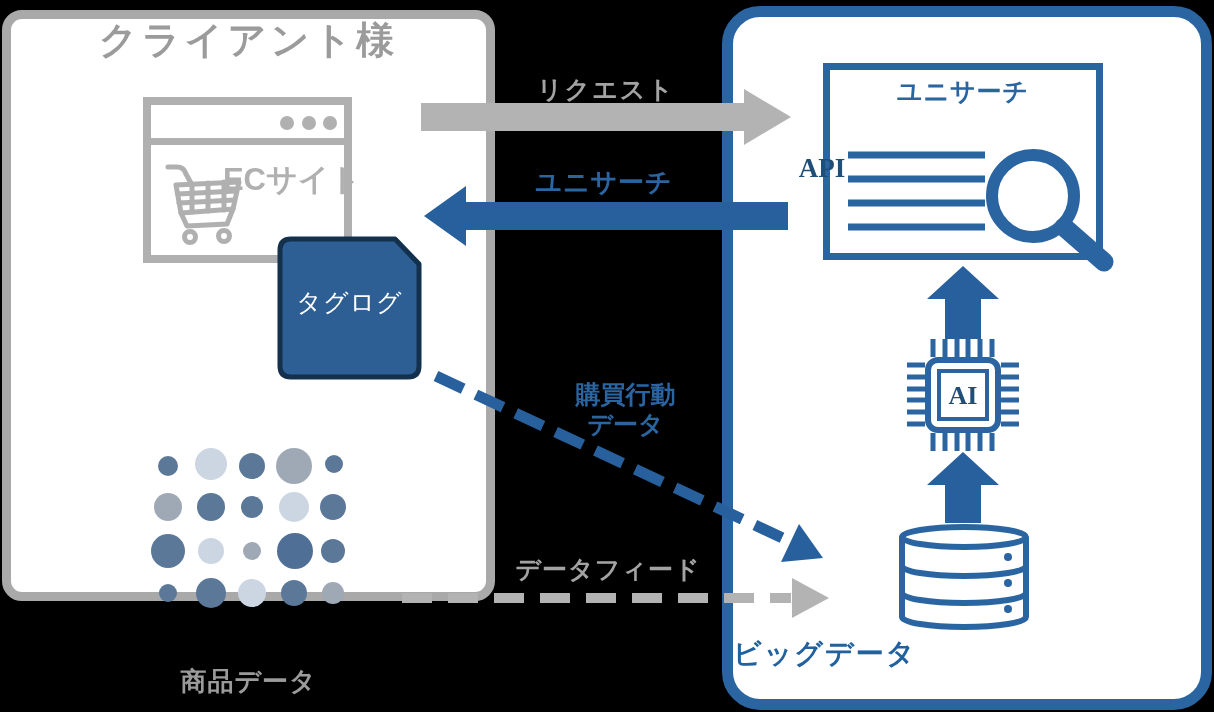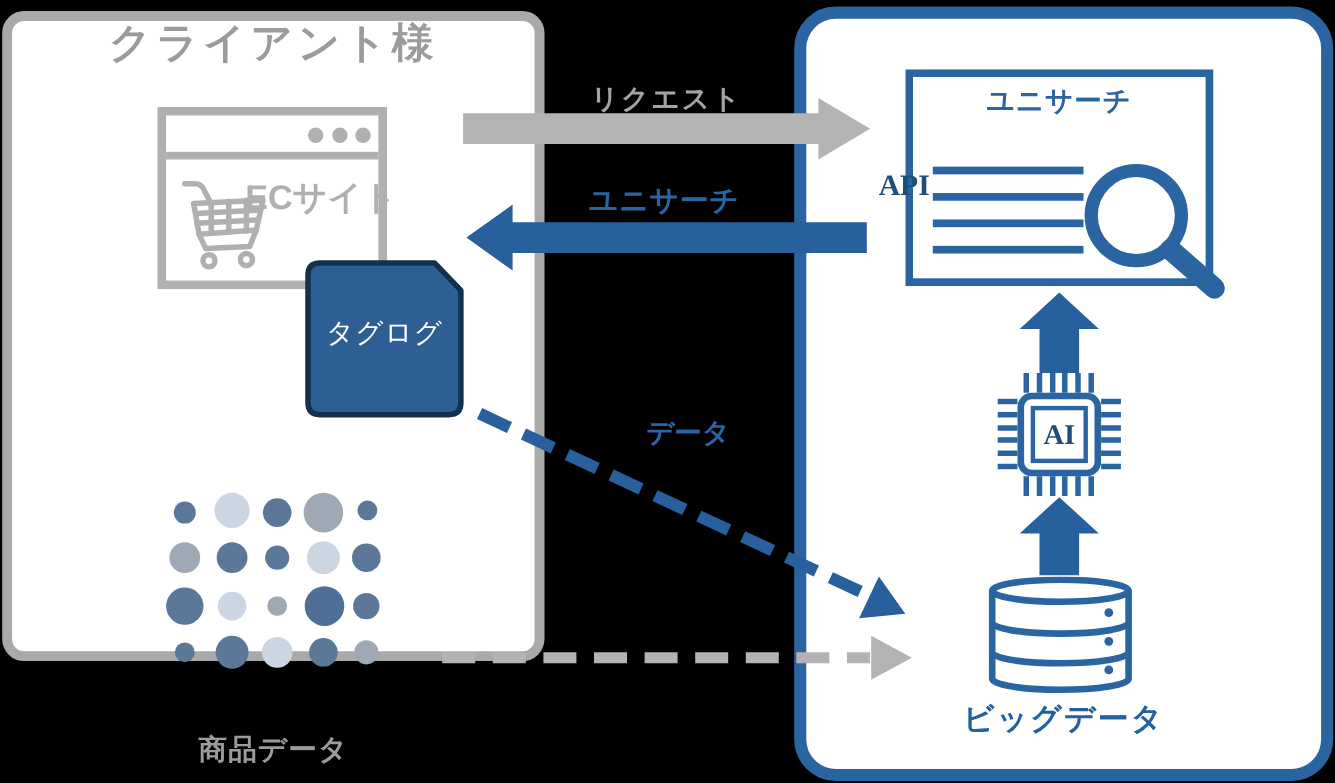--- a/index.html
+++ b/index.html
@@ -45,21 +45,21 @@
   }
   
   .unisearch-svg{left:90px;top:46px;width:300px;height:215px;}
   .unisearch-title{
     left:90px;top:58px;width:280px;text-align:center;
     font-size:25px;font-weight:bold;color:var(--primary-blue);letter-spacing:1px;z-index:3;
   }
   .chip-svg{left:172px;top:320px;width:116px;height:118px;}
   .db-svg{left:165px;top:507px;width:135px;height:106px;}
   .bigdata-label{
-    left:0;top:618px;width:100%;text-align:center;
+    left:0;top:618px;width:100%;text-align:left;
     font-size:28px;font-weight:bold;color:var(--bigdata-text);letter-spacing:2px;
   }
   
   .overlay{position:absolute;left:0;top:0;width:1214px;height:712px;z-index:30;pointer-events:none;}
   .fill-gray{fill:var(--gray-arrow);}
   .fill-blue{fill:var(--arrow-blue);}
   .dashline-blue{stroke:var(--arrow-blue);stroke-width:11;stroke-dasharray:30 14;fill:none;}
   .dashline-gray{stroke:var(--gray-arrow);stroke-width:10;stroke-dasharray:30 16;fill:none;}
   
   .lbl{position:absolute;z-index:40;font-weight:bold;text-align:center;}
@@ -202,16 +202,18 @@
     <g>
       <line class="dashline-gray" x1="402" y1="598" x2="791" y2="598"></line>
       <polygon class="fill-gray" points="829,598 792,578 792,618"></polygon>
     </g>
   </svg>
 
   <div class="lbl req">リクエスト</div>
   <div class="lbl res">ユニサーチ</div>
   <div class="lbl api">API</div>
   <div class="lbl beh">
+    <div>購買行動</div>
     <div>データ</div>
   </div>
+  <div class="lbl feed">データフィード</div>
 
 </div>
 
 </body></html>

